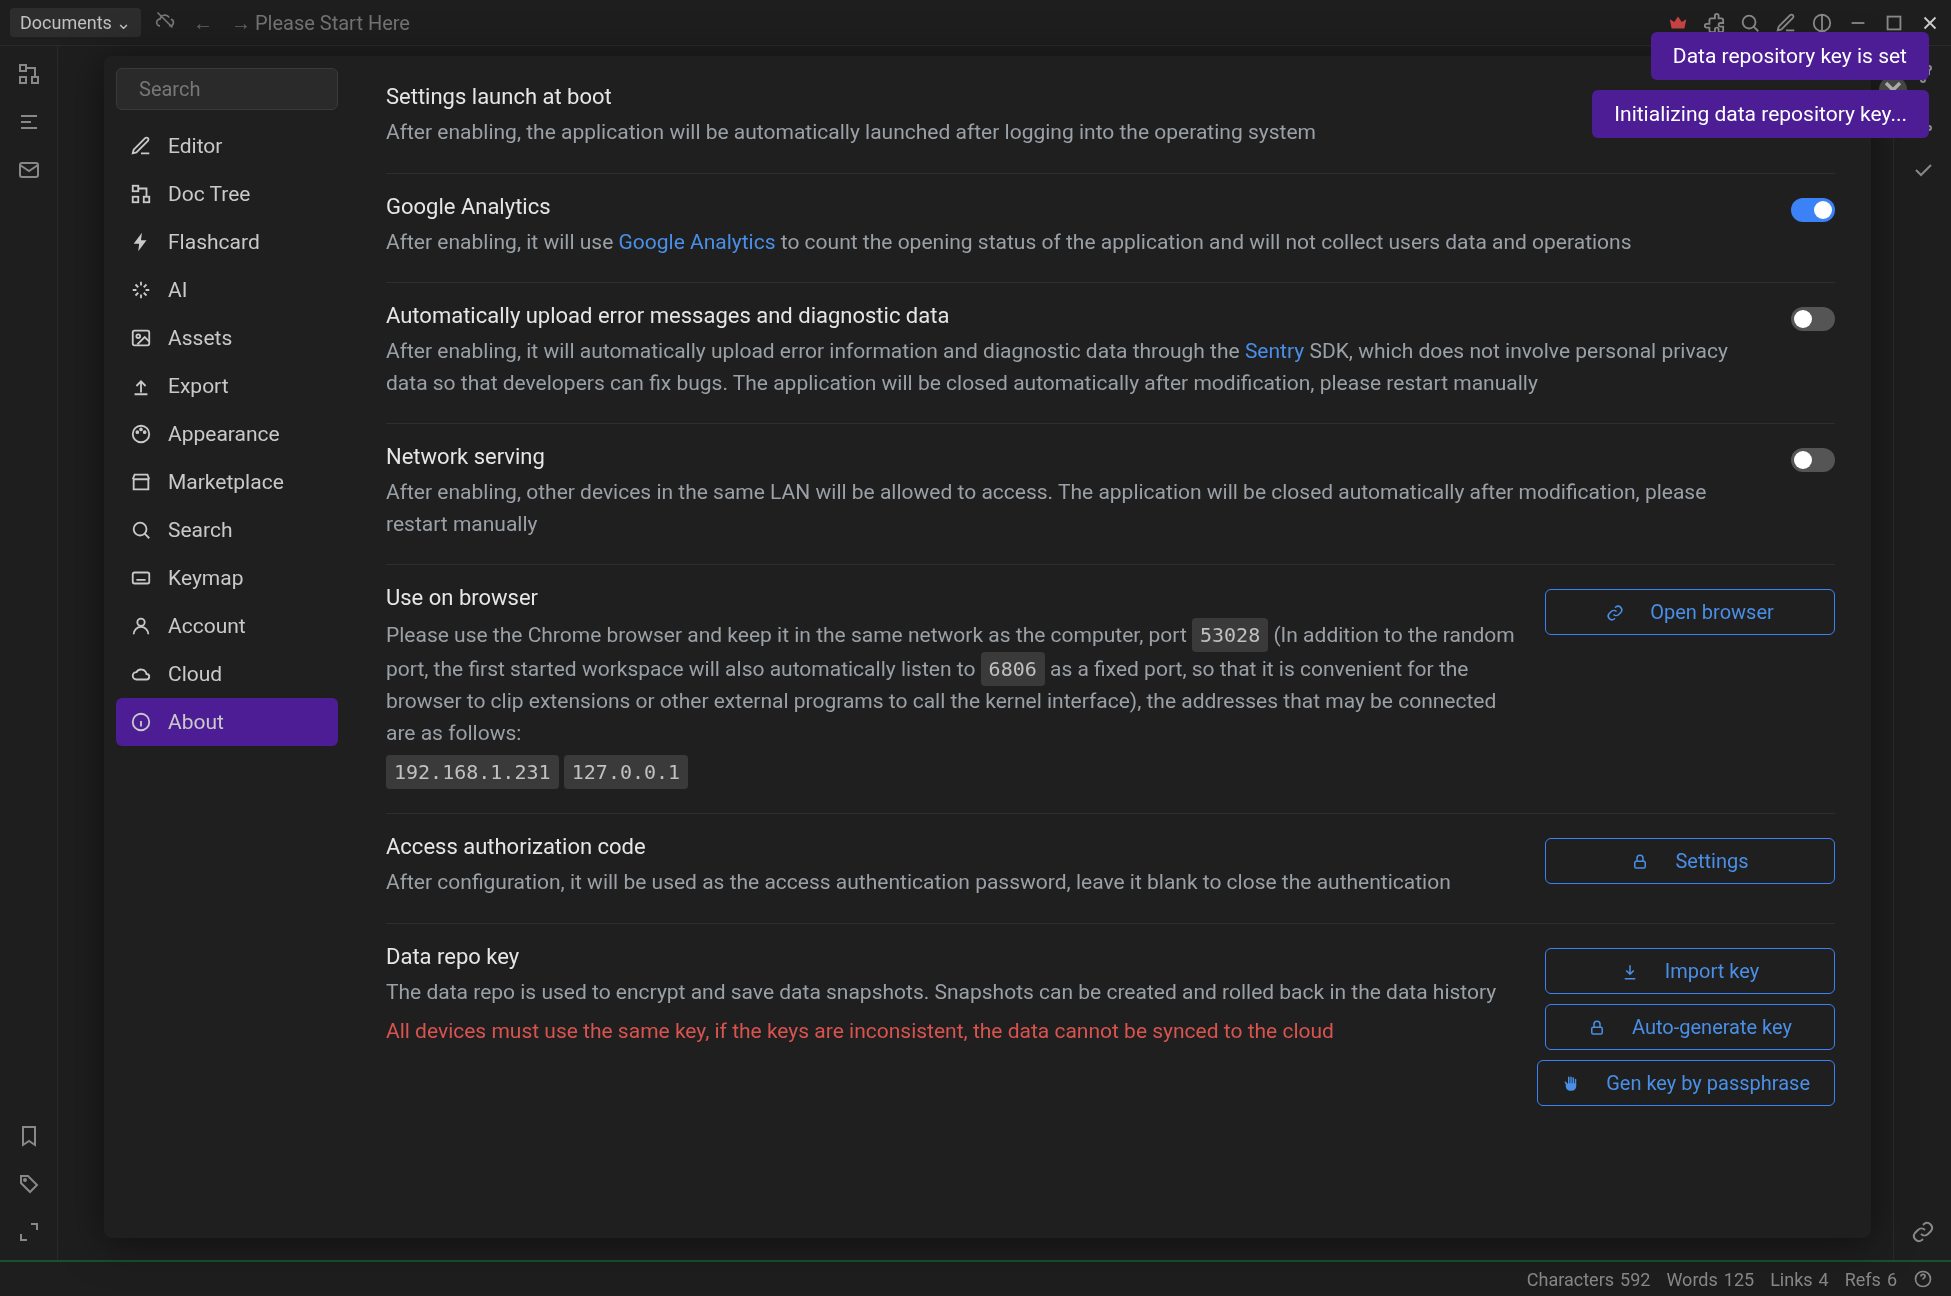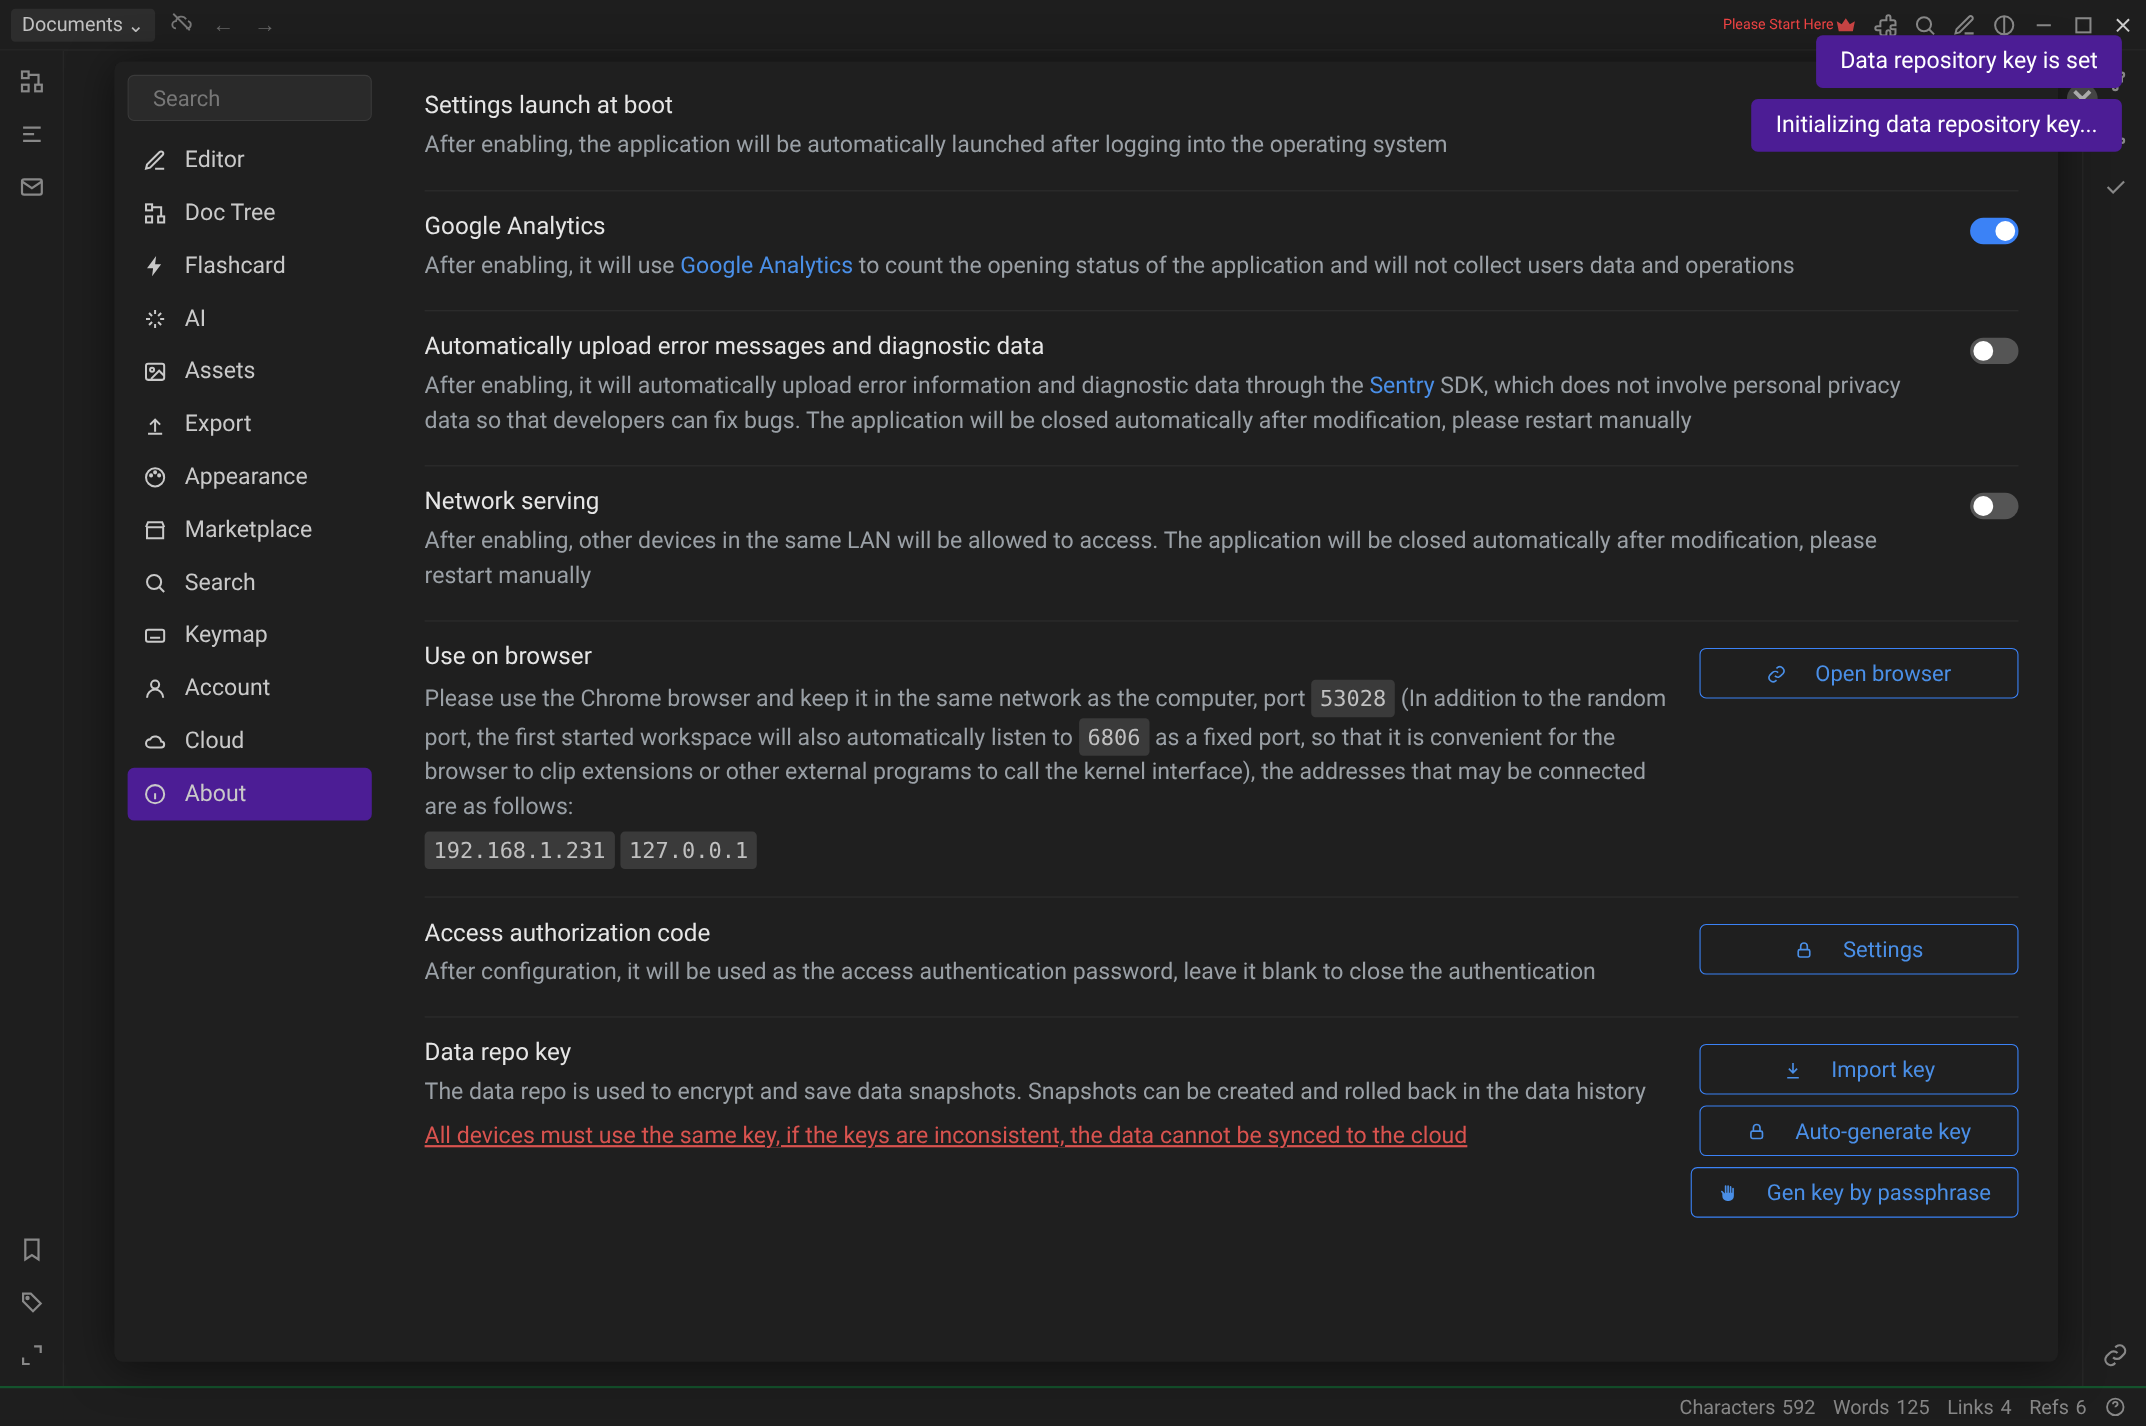--- a/index.html
+++ b/index.html
@@ -3,21 +3,21 @@
 <meta charset="utf-8">
 <style>
 * { margin: 0; padding: 0; box-sizing: border-box; font-family: -apple-system, BlinkMacSystemFont, "Segoe UI", Roboto, sans-serif; }
 body { background: #1e1e1e; color: #9aa0a6; width: 1951px; height: 1296px; overflow: hidden; font-size: 20px; position: relative; }
 
 
 .titlebar { height: 46px; background: #1e1e1e; border-bottom: 1px solid #2a2a2a; display: flex; align-items: center; padding: 0 10px; }
 .titlebar-left { display: flex; align-items: center; gap: 10px; }
 .titlebar-dropdown { background: #2d2d2d; color: #c0c0c0; padding: 4px 10px; border-radius: 4px; font-size: 18px; display: flex; align-items: center; gap: 4px; cursor: pointer; text-align: center; }
 .titlebar-icon { color: #666; padding: 4px; cursor: pointer; }
-.titlebar-center { flex: 1; text-align: right; color: #ef4444; font-size: 13px; }
+.titlebar-center { flex: 1; text-align: left; color: #737373; font-size: 20px; }
 .titlebar-right { display: flex; align-items: center; gap: 14px; }
 .titlebar-right .ic { color: #888; cursor: pointer; width: 22px; height: 22px; display: flex; align-items: center; justify-content: center; }
 .ic-crown { color: #c94444; }
 
 
 .leftrail { position: absolute; left: 0; top: 46px; bottom: 36px; width: 58px; background: #1e1e1e; border-right: 1px solid #2a2a2a; display: flex; flex-direction: column; align-items: center; padding-top: 16px; gap: 24px; }
 .leftrail .ic { color: #888; cursor: pointer; width: 24px; height: 24px; display: flex; align-items: center; justify-content: center; }
 .leftrail-bottom { margin-top: auto; margin-bottom: 16px; display: flex; flex-direction: column; gap: 24px; align-items: center; }
 
 
@@ -42,21 +42,21 @@
 .sidebar-item .ic { width: 22px; height: 22px; display: flex; align-items: center; justify-content: center; color: #c9c9c9; }
 
 
 .content { flex: 1; overflow-y: auto; padding: 28px 36px; }
 .setting { border-bottom: 1px solid #2e2e2e; padding: 20px 0 24px 0; display: flex; align-items: flex-start; gap: 20px; }
 .setting:first-child { padding-top: 0; }
 .setting-body { flex: 1; }
 .setting-title { color: #e6e6e6; font-size: 22px; margin-bottom: 8px; }
 .setting-desc { color: #9aa0a6; font-size: 21px; line-height: 1.5; }
 .setting-desc a { color: #4a8fe7; text-decoration: none; }
-.setting-warning { color: #d9534f; margin-top: 8px; font-size: 21px; line-height: 1.5; text-decoration: underline; }
+.setting-warning { color: #d9534f; margin-top: 8px; font-size: 21px; line-height: 1.5; }
 .setting-control { display: flex; flex-direction: column; gap: 10px; align-items: flex-end; padding-top: 4px; }
 
 
 .toggle { width: 44px; height: 24px; border-radius: 12px; background: #555; position: relative; cursor: pointer; }
 .toggle.on { background: #3b82f6; }
 .toggle .knob { width: 18px; height: 18px; border-radius: 50%; background: #fff; position: absolute; top: 3px; left: 3px; transition: left .15s; }
 .toggle.on .knob { left: 23px; }
 
 
 .btn-outline { border: 1px solid #3b82f6; color: #4a8fe7; background: transparent; padding: 10px 24px; border-radius: 6px; font-size: 20px; cursor: pointer; display: flex; align-items: center; gap: 26px; white-space: nowrap; min-width: 290px; justify-content: center; }

